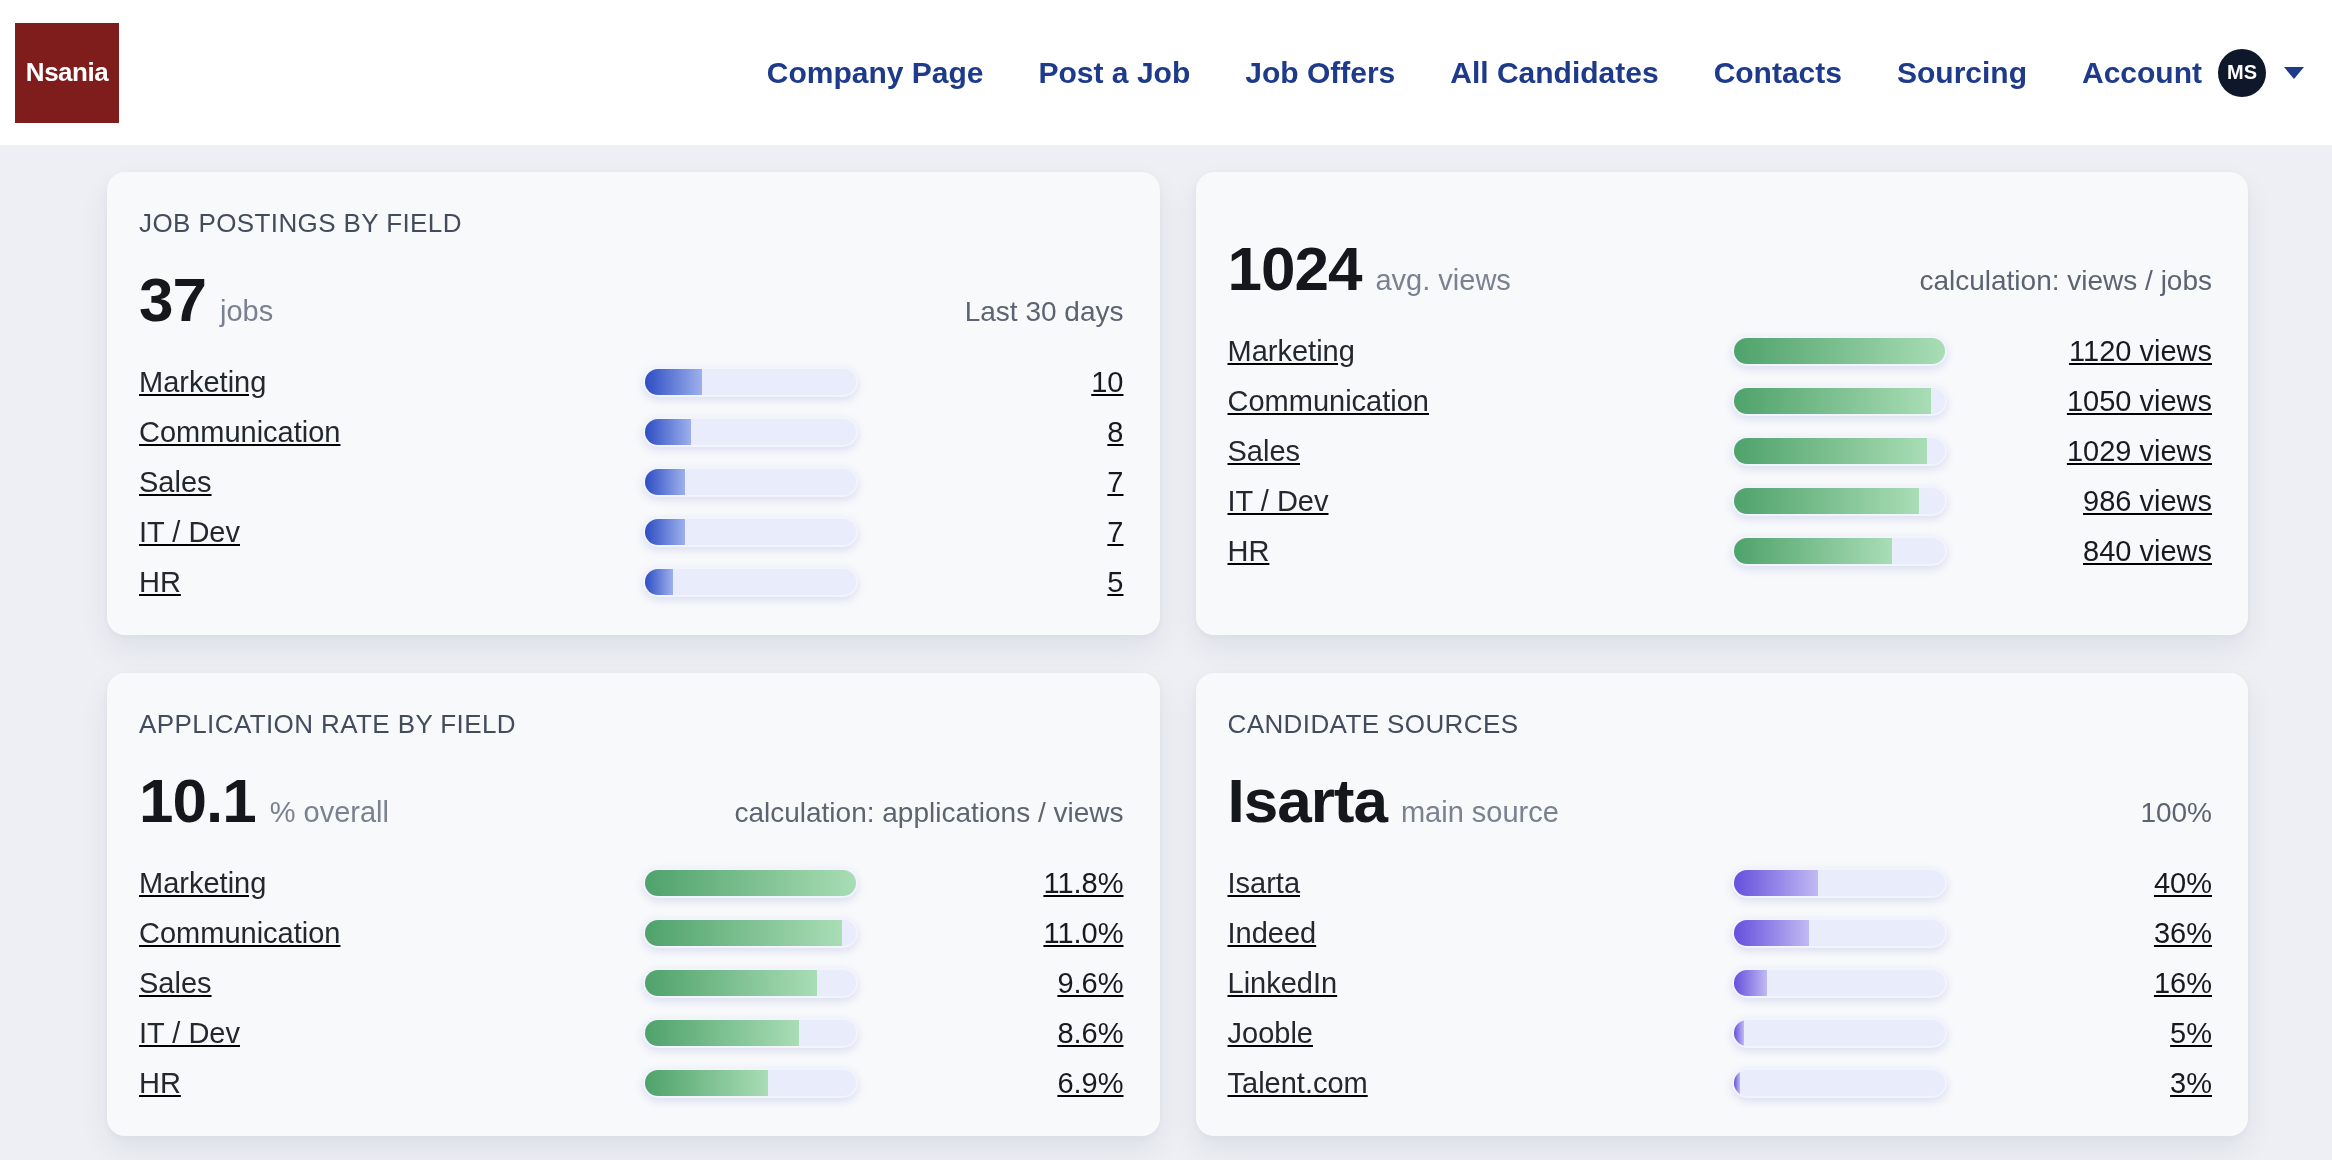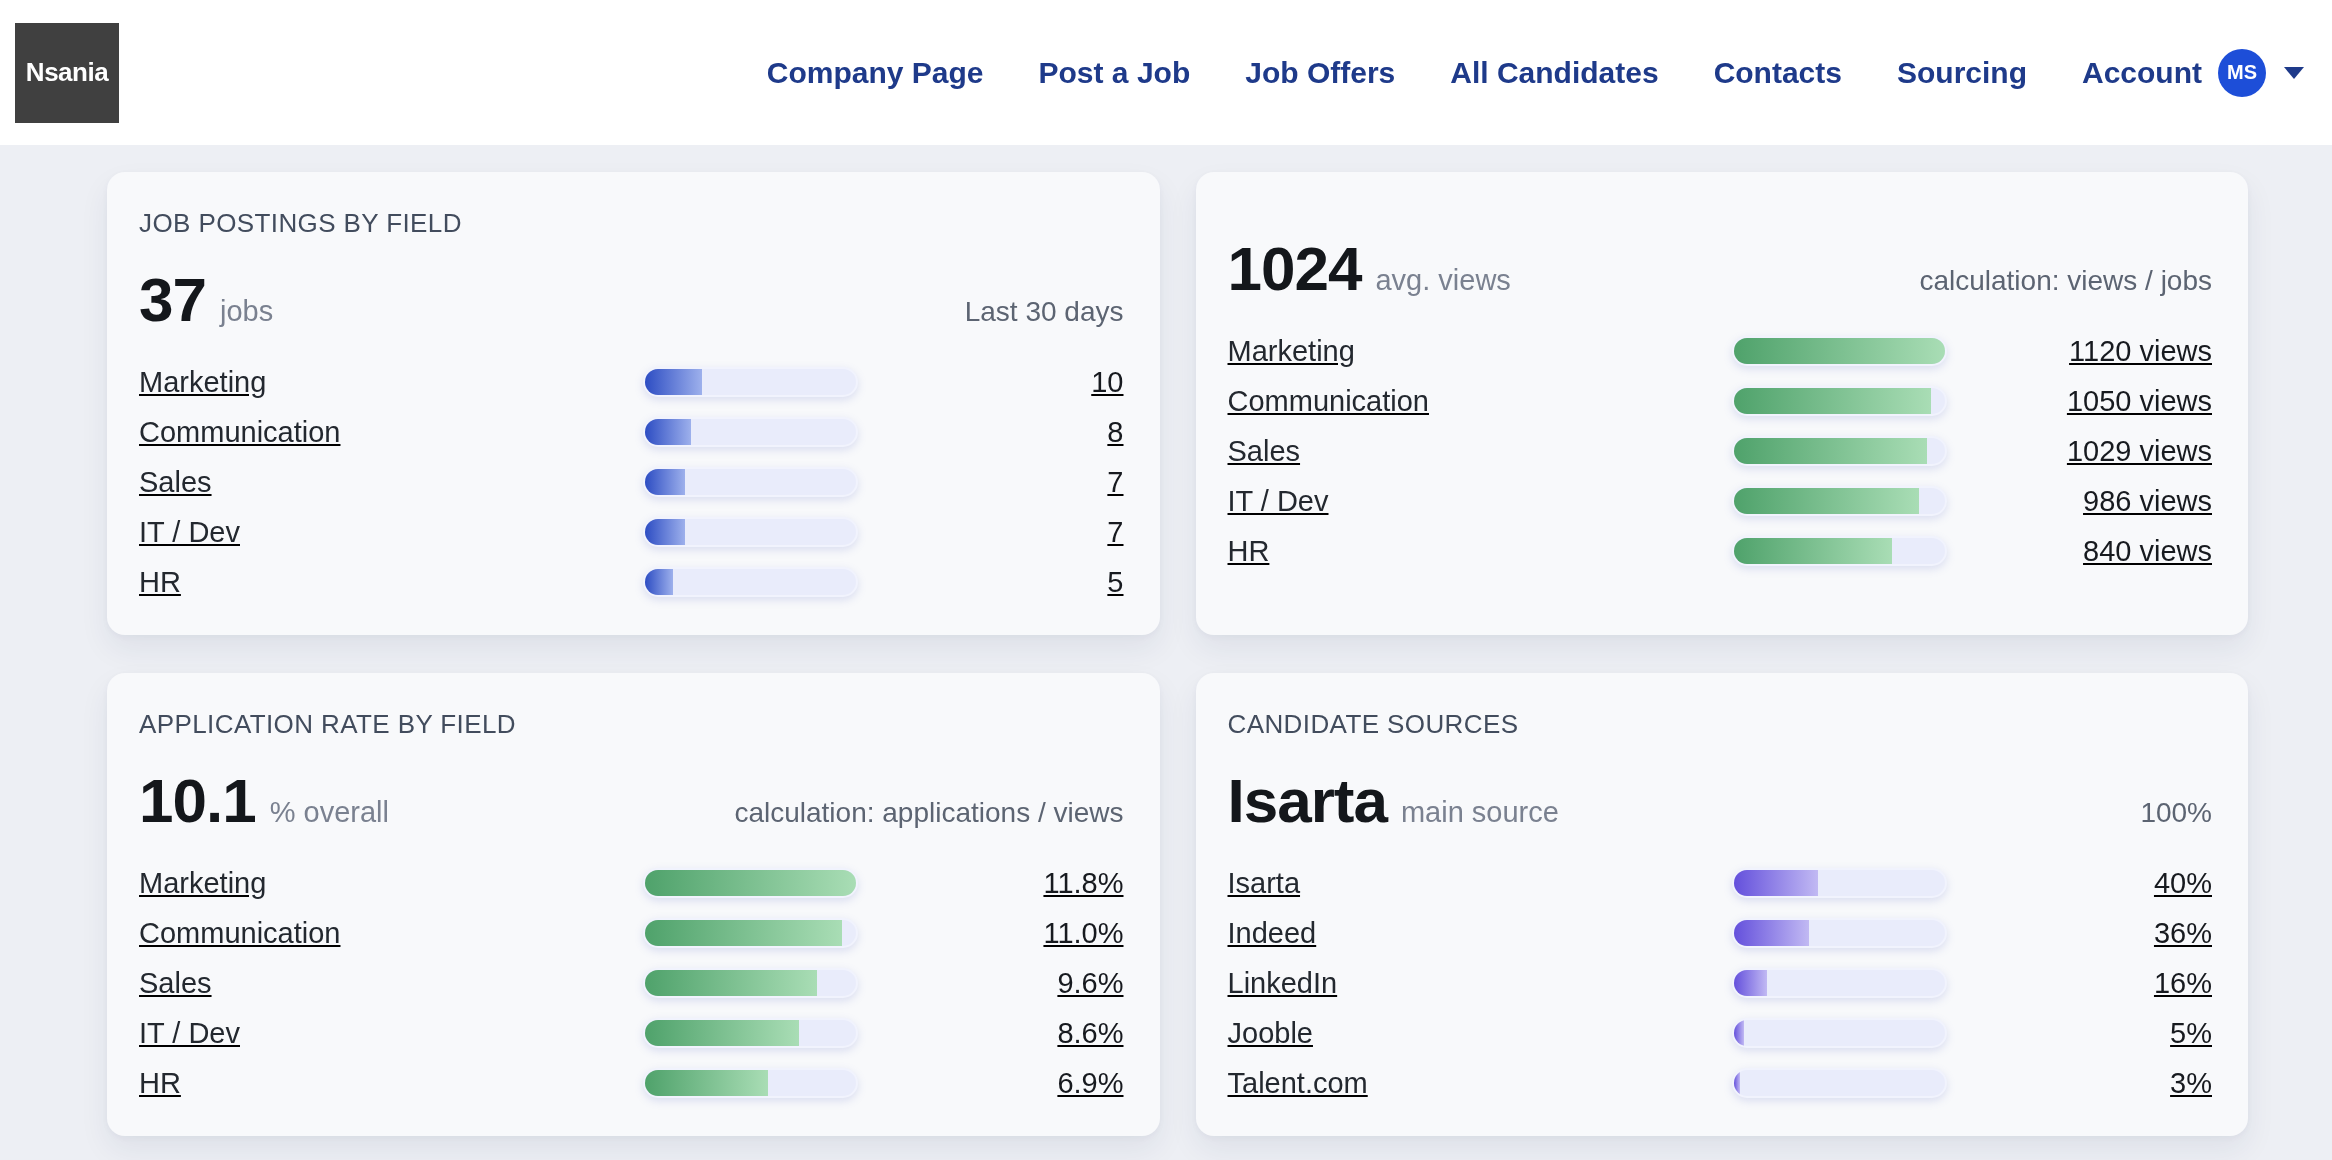--- a/index.html
+++ b/index.html
@@ -11,38 +11,38 @@
     overflow:hidden;
   }
   
   header {
     height:145px; background:#ffffff;
     display:flex; align-items:center;
     padding:0 28px 0 15px;
   }
   .logo {
     width:104px; height:100px;
-    background:#404040;
+    background:#7f1d1d;
     display:flex; align-items:center; justify-content:center;
     cursor:pointer;
   }
   .logo span { color:#ffffff; font-weight:700; font-size:26px; letter-spacing:-0.5px; }
   nav {
     margin-left:auto;
     display:flex; align-items:center; gap:55px;
   }
   .nav-item {
     color:#1e3a8a; font-weight:700; font-size:30px;
     text-decoration:none; cursor:pointer; white-space:nowrap;
   }
   .account { display:flex; align-items:center; gap:16px; cursor:pointer; }
   .account .acct-label { color:#1e3a8a; font-weight:700; font-size:30px; }
   .avatar {
     width:48px; height:48px; border-radius:50%;
-    background:#1d4ed8; color:#ffffff;
+    background:#0f172a; color:#ffffff;
     display:flex; align-items:center; justify-content:center;
     font-size:20px; font-weight:700;
   }
   .caret {
     width:0; height:0; margin-left:2px;
     border-left:10px solid transparent;
     border-right:10px solid transparent;
     border-top:12px solid #1e3a8a;
   }
   

